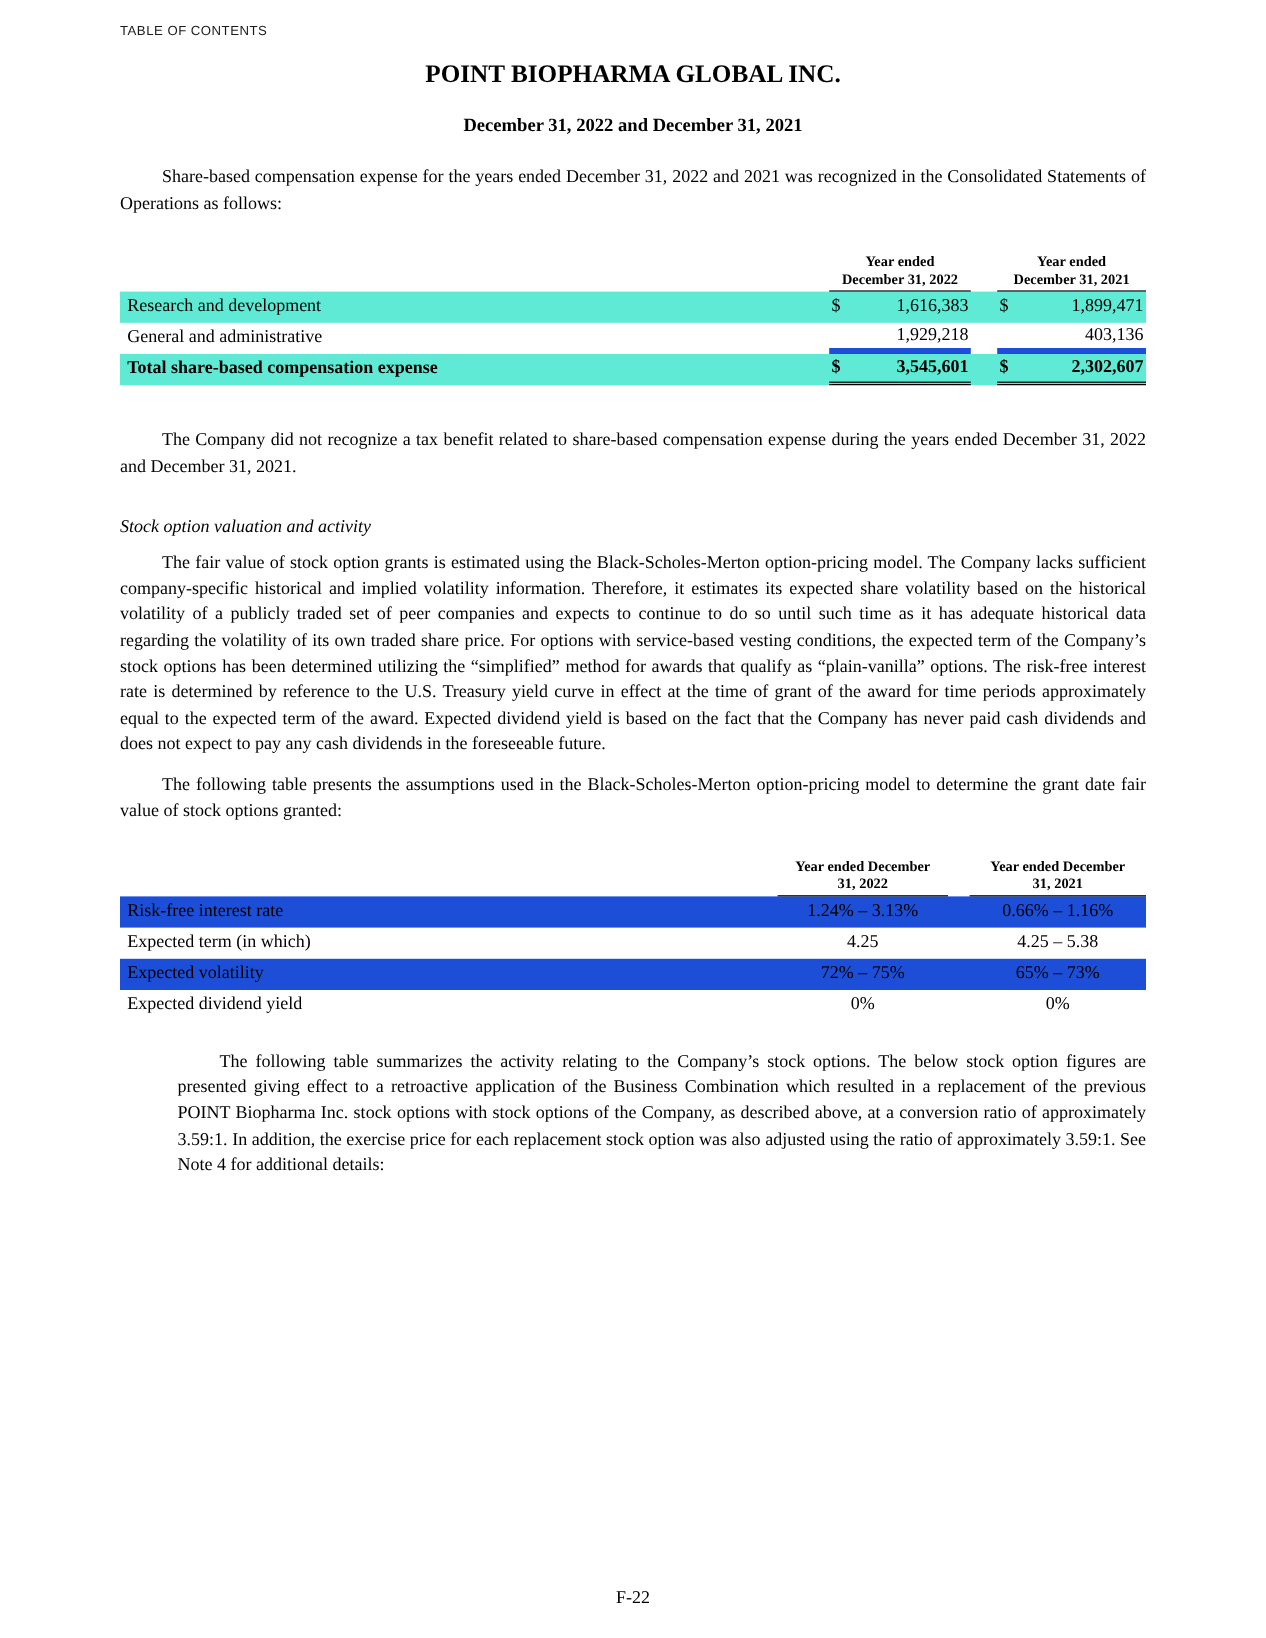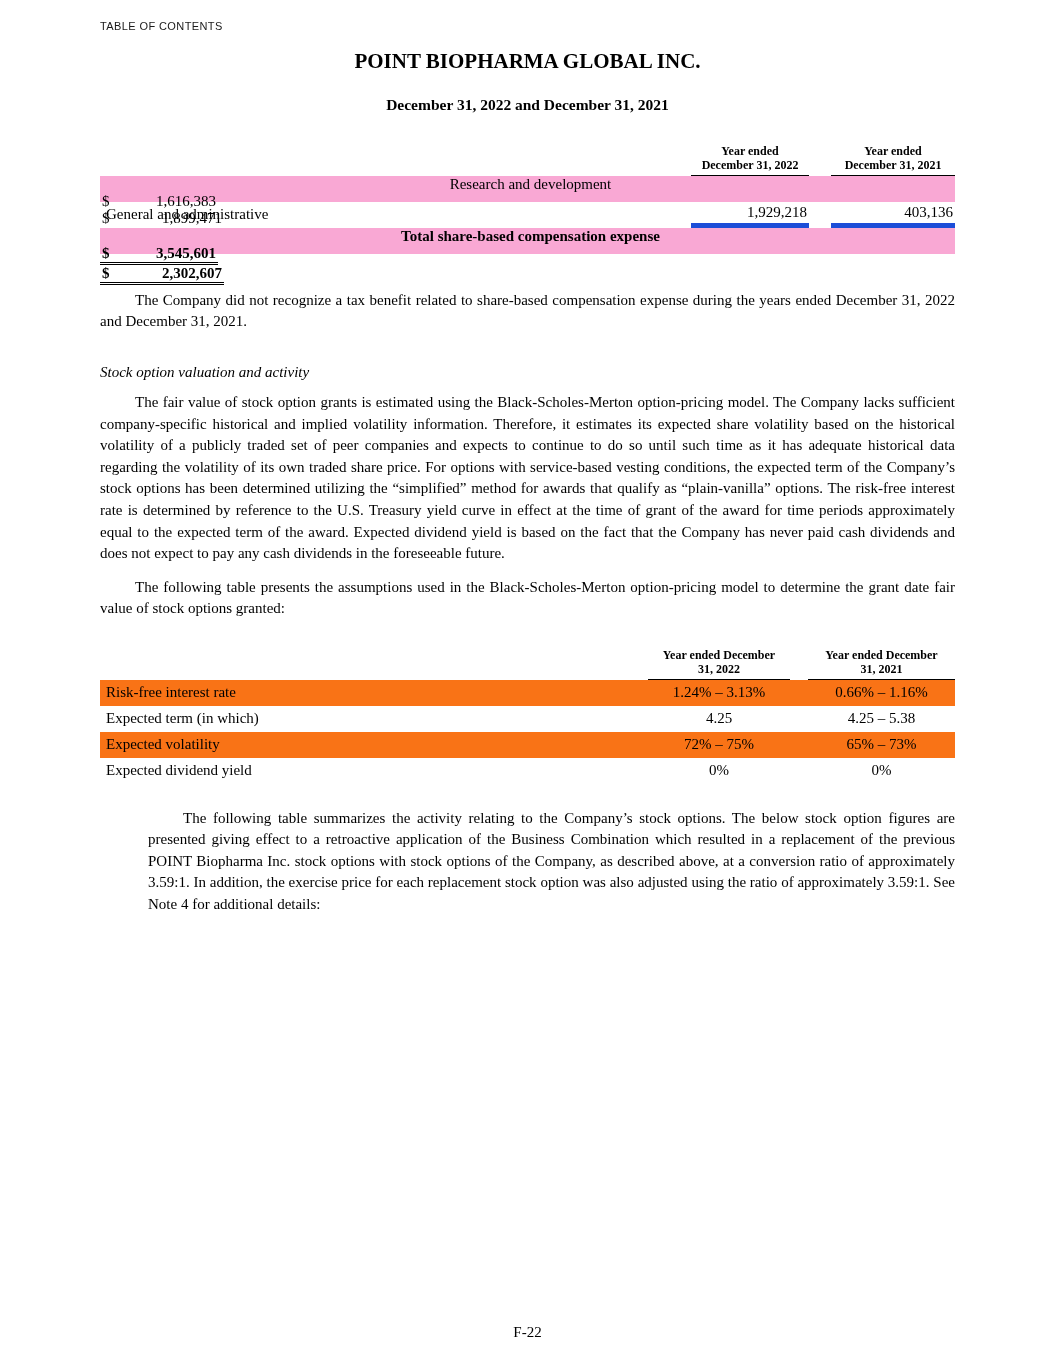--- a/index.html
+++ b/index.html
@@ -74,21 +74,21 @@
     text-align: center;
     font-size: 12px;
     font-weight: bold;
     line-height: 1.2;
     border-bottom: 1px solid #000;
     padding-bottom: 2px;
   }
   .t1-colhead.c2 { width: 124px; }
   .t1-gap { width: 22px; }
   .t1-row { display: flex; align-items: stretch; height: 26px; }
-  .t1-row.hl { background: #f9a8d4; flex-direction: column; }
+  .t1-row.hl { background: #5eead4; }
   .t1-label { flex: 1; padding-left: 6px; align-self: center; }
   .t1-col {
     width: 118px;
     display: flex;
     justify-content: space-between;
     align-items: center;
     padding: 0 2px;
   }
   .t1-col.c2 { width: 124px; }
   .t1-col.rule-below { border-bottom: 5px solid #1d4ed8; }
@@ -104,21 +104,21 @@
     text-align: center;
     font-size: 12px;
     font-weight: bold;
     line-height: 1.2;
     border-bottom: 1px solid #000;
     padding-bottom: 2px;
   }
   .t2-colhead.c2 { width: 147px; }
   .t2-gap { width: 18px; }
   .t2-row { display: flex; align-items: center; height: 26px; }
-  .t2-row.hl { background: #f97316; }
+  .t2-row.hl { background: #1d4ed8; }
   .t2-label { flex: 1; padding-left: 6px; }
   .t2-col { width: 142px; text-align: center; }
   .t2-col.c2 { width: 147px; }
 
   .footer {
     position: absolute;
     bottom: 24px;
     left: 0;
     width: 100%;
     text-align: center;
@@ -130,20 +130,21 @@
 
 <div class="page">
 
   <a class="toc" href="#">TABLE OF CONTENTS</a>
 
   <div class="content">
 
     <div class="company">POINT BIOPHARMA GLOBAL INC.</div>
     <div class="dates">December 31, 2022 and December 31, 2021</div>
 
+    <p class="body-p p-intro">Share-based compensation expense for the years ended December 31, 2022 and 2021 was recognized in the Consolidated Statements of Operations as follows:</p>
 
     <div class="table1">
       <div class="t1-head">
         <div class="t1-spacer"></div>
         <div class="t1-colhead">
           <div>Year ended</div>
           <div>December 31, 2022</div>
         </div>
         <div class="t1-gap"></div>
         <div class="t1-colhead c2">

